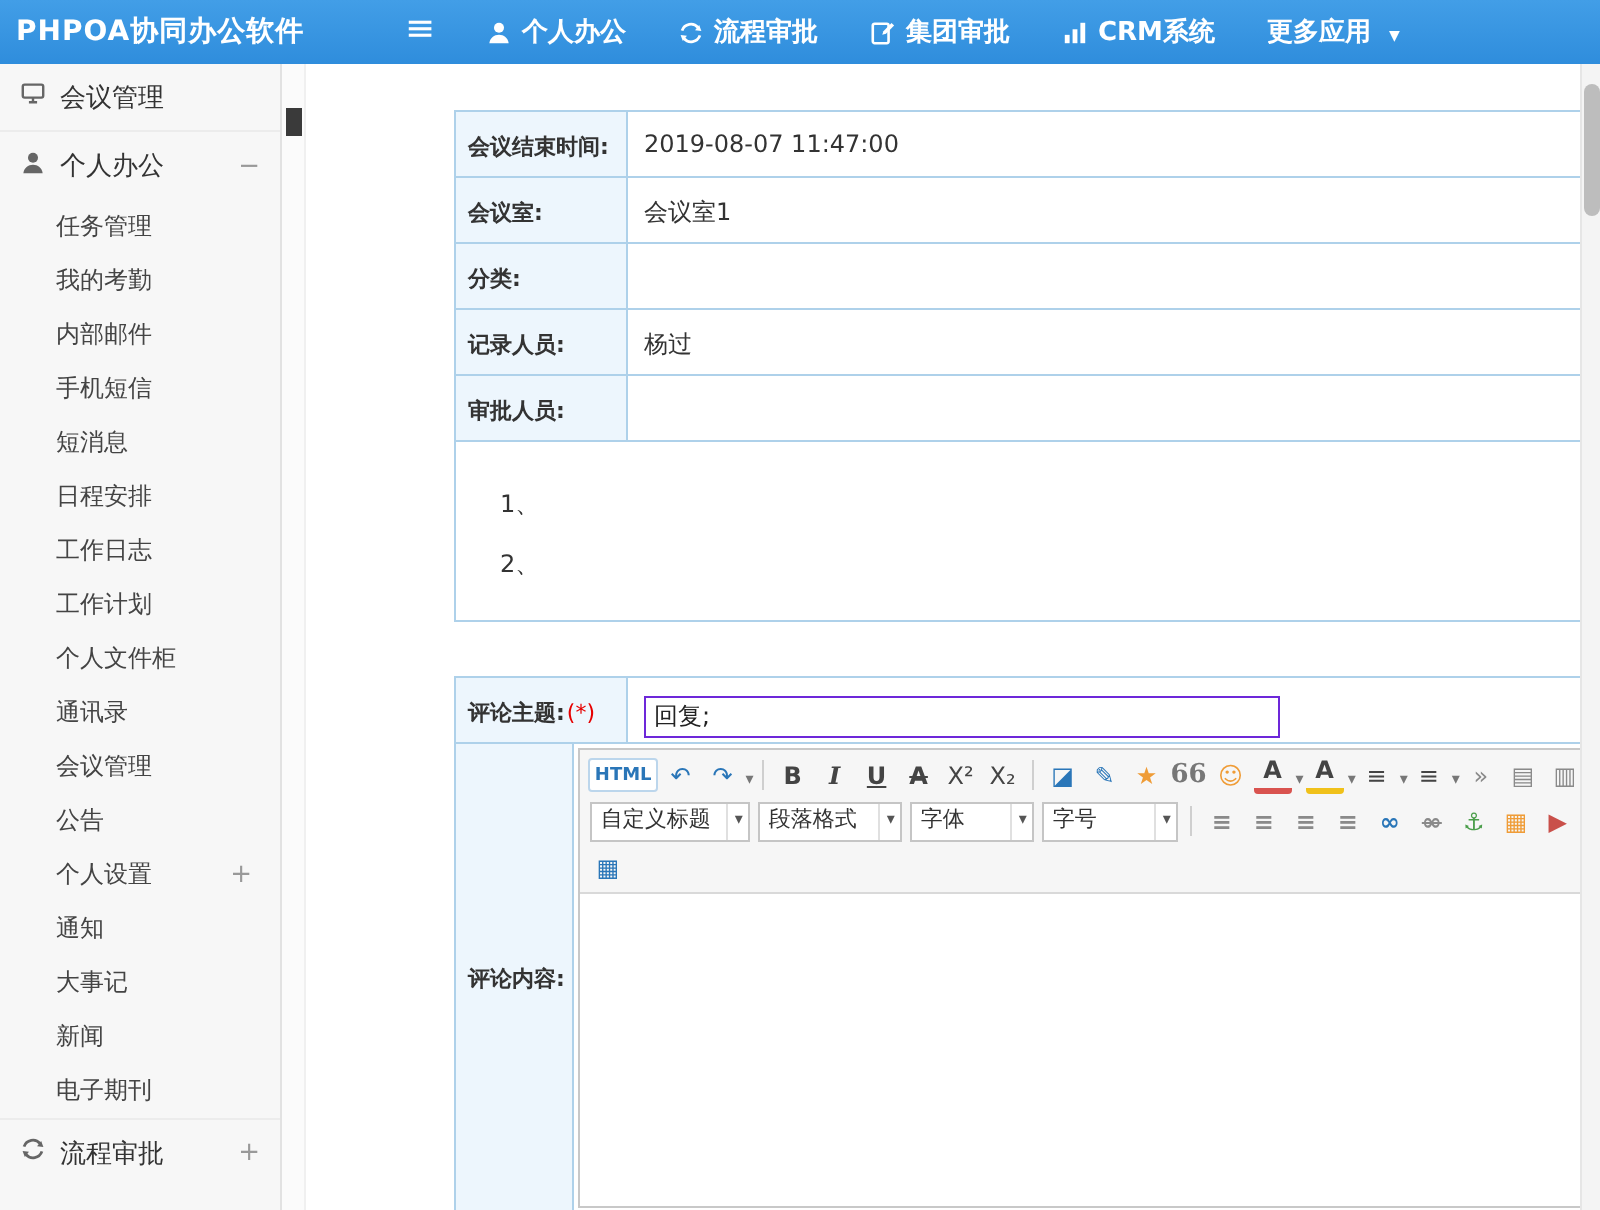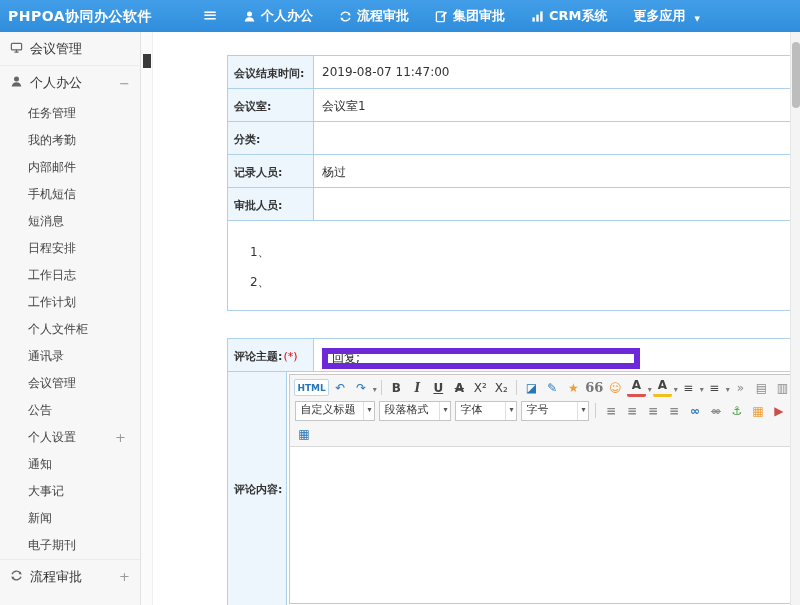--- a/index.html
+++ b/index.html
@@ -57,21 +57,21 @@
              white-space:nowrap; }
   .t-value { flex:1; padding:9px 8px 0; font-size:12px; color:#333; }
 
   .row-content { height:89px; }
   .content-cell { flex:1; padding:16px 0 0 22px; line-height:30px; font-size:12px; color:#333; }
 
   .row-editor { height:234px; }
   .row-editor .t-label { display:flex; align-items:center; padding-top:0; }
   .editor-cell { flex:1; padding:2px; }
 
-  .subject-input { width:318px; height:21px; border:6px solid #6d28d9; background:#fff;
+  .subject-input { width:318px; height:21px; border:1px solid #6d28d9; background:#fff;
                    font-size:12px; padding:0 4px; color:#222; font-family:inherit; }
   .req { color:#e60000; font-weight:normal; font-size:11px; margin-left:1px; }
 
   
   .editor { border:1px solid #c8c8c8; height:100%; display:flex; flex-direction:column; }
   .toolbar { background:#f6f6f6; border-bottom:1px solid #d9d9d9; padding:1px 3px; }
   .tb-row { display:flex; align-items:center; height:23px; }
   .ebtn { display:inline-flex; align-items:center; justify-content:center; min-width:19px;
           height:19px; margin:0 1px; font-size:12px; color:#444; border-radius:2px; cursor:pointer; }
   .html-btn { color:#2a76b8; font-weight:bold; font-size:9px; border:1px solid #bcd6ec;

